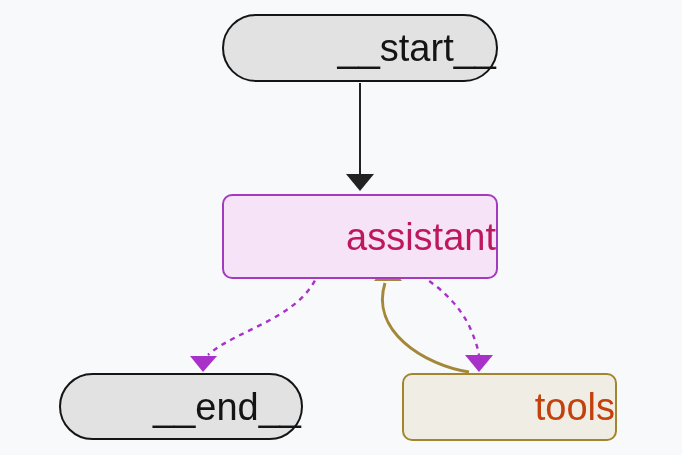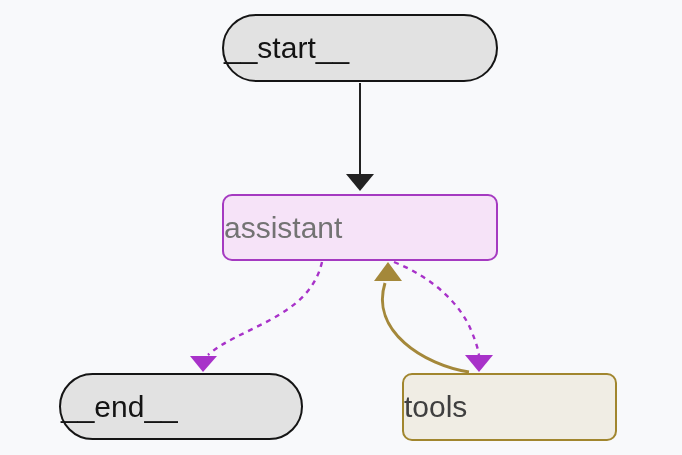--- a/index.html
+++ b/index.html
@@ -26,44 +26,44 @@
     fill: none;
     stroke-width: 2.4;
   }
   .edge-path.solid-thin { stroke-width: 2; }
   .edge-path.solid-thick { stroke-width: 3; }
   .edge-path.dashed { stroke-dasharray: 5 5; }
   .node {
     position: absolute;
     display: flex;
     align-items: center;
-    justify-content: flex-start;
+    justify-content: flex-end;
     box-sizing: border-box;
-    font-size: 30px;
+    font-size: 38px;
     line-height: 1;
     user-select: none;
   }
   .node.stadium {
     background: #e2e2e2;
     border: 2px solid #151515;
     border-radius: 34px;
     color: #141414;
   }
   .node.rounded { border-radius: 10px; }
   .node.assistant {
-    left: 222px; top: 194px; width: 276px; height: 67px;
+    left: 222px; top: 194px; width: 276px; height: 85px;
     background: #f6e3f8;
     border: 2px solid #a53ac1;
-    color: #737373;
+    color: #be185d;
   }
   .node.tools {
     left: 402px; top: 373px; width: 215px; height: 68px;
     background: #f0ede4;
     border: 2px solid #a1862e;
-    color: #404040;
+    color: #c2410c;
   }
   .node.start { left: 222px; top: 14px; width: 276px; height: 68px; }
   .node.end   { left: 59px;  top: 373px; width: 244px; height: 67px; }
 </style>
 </head>
 <body>
 
 <div class="canvas">
 
   <svg class="edges" viewBox="0 0 682 455">

